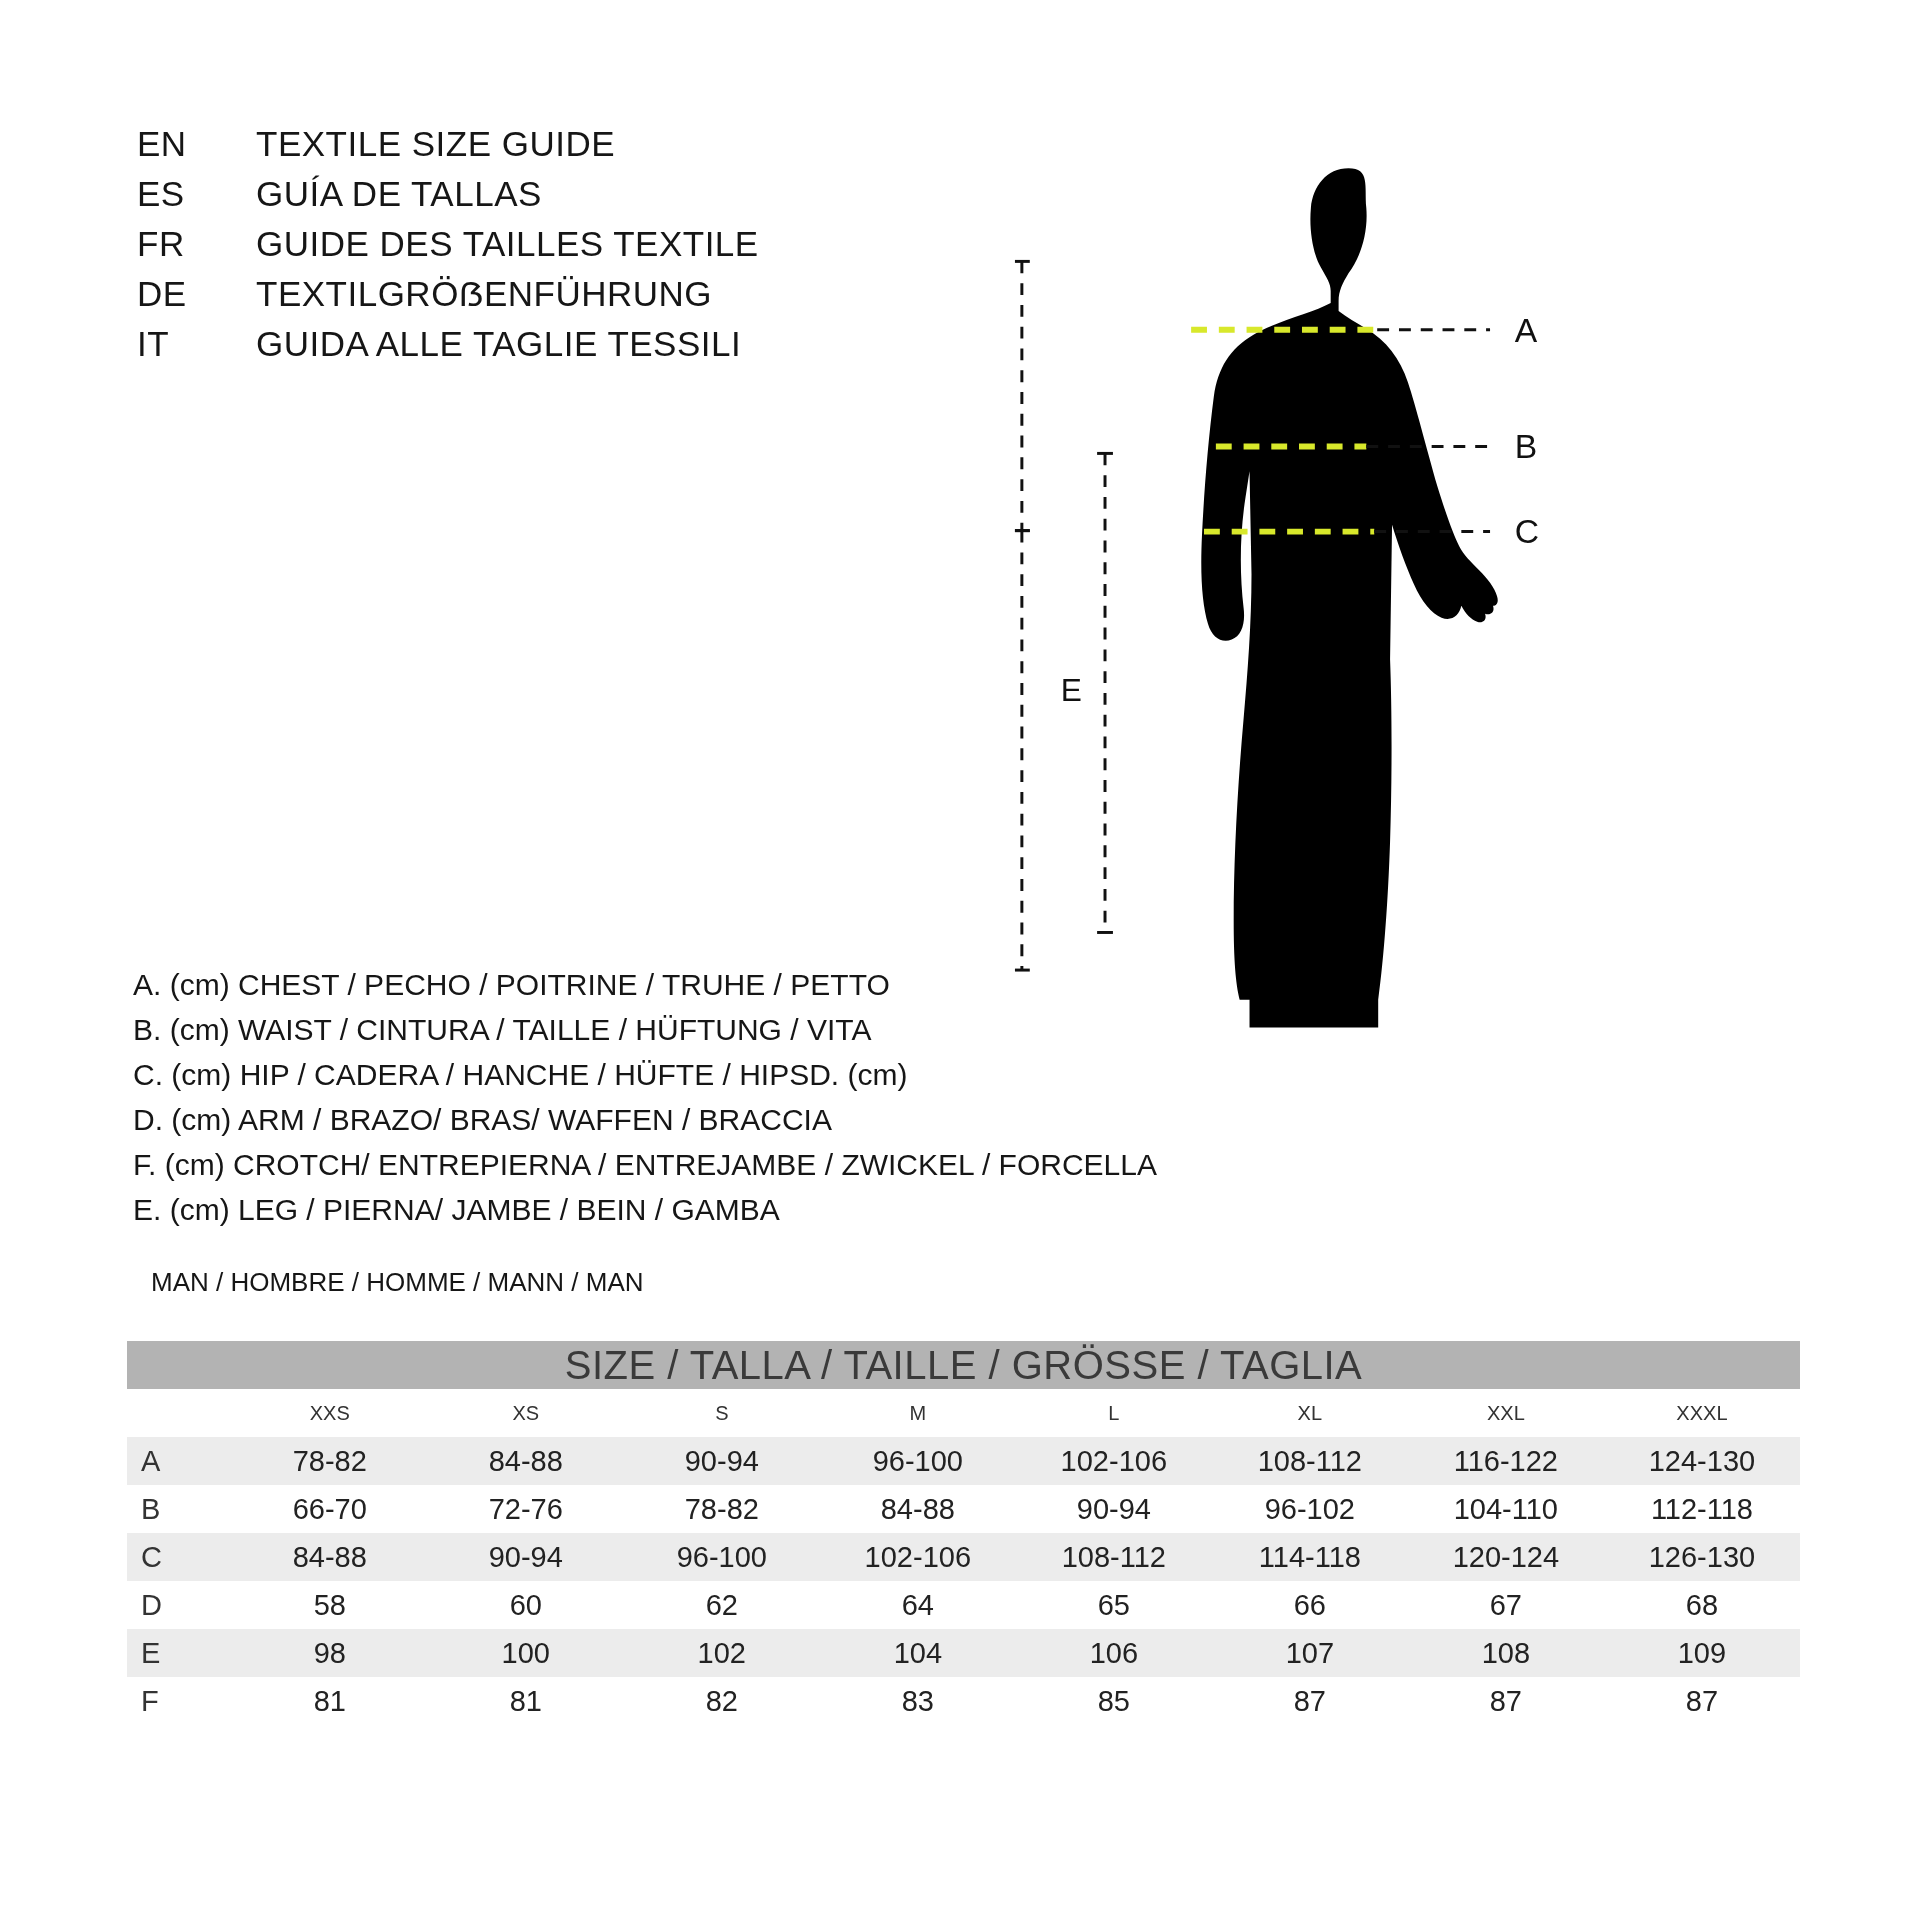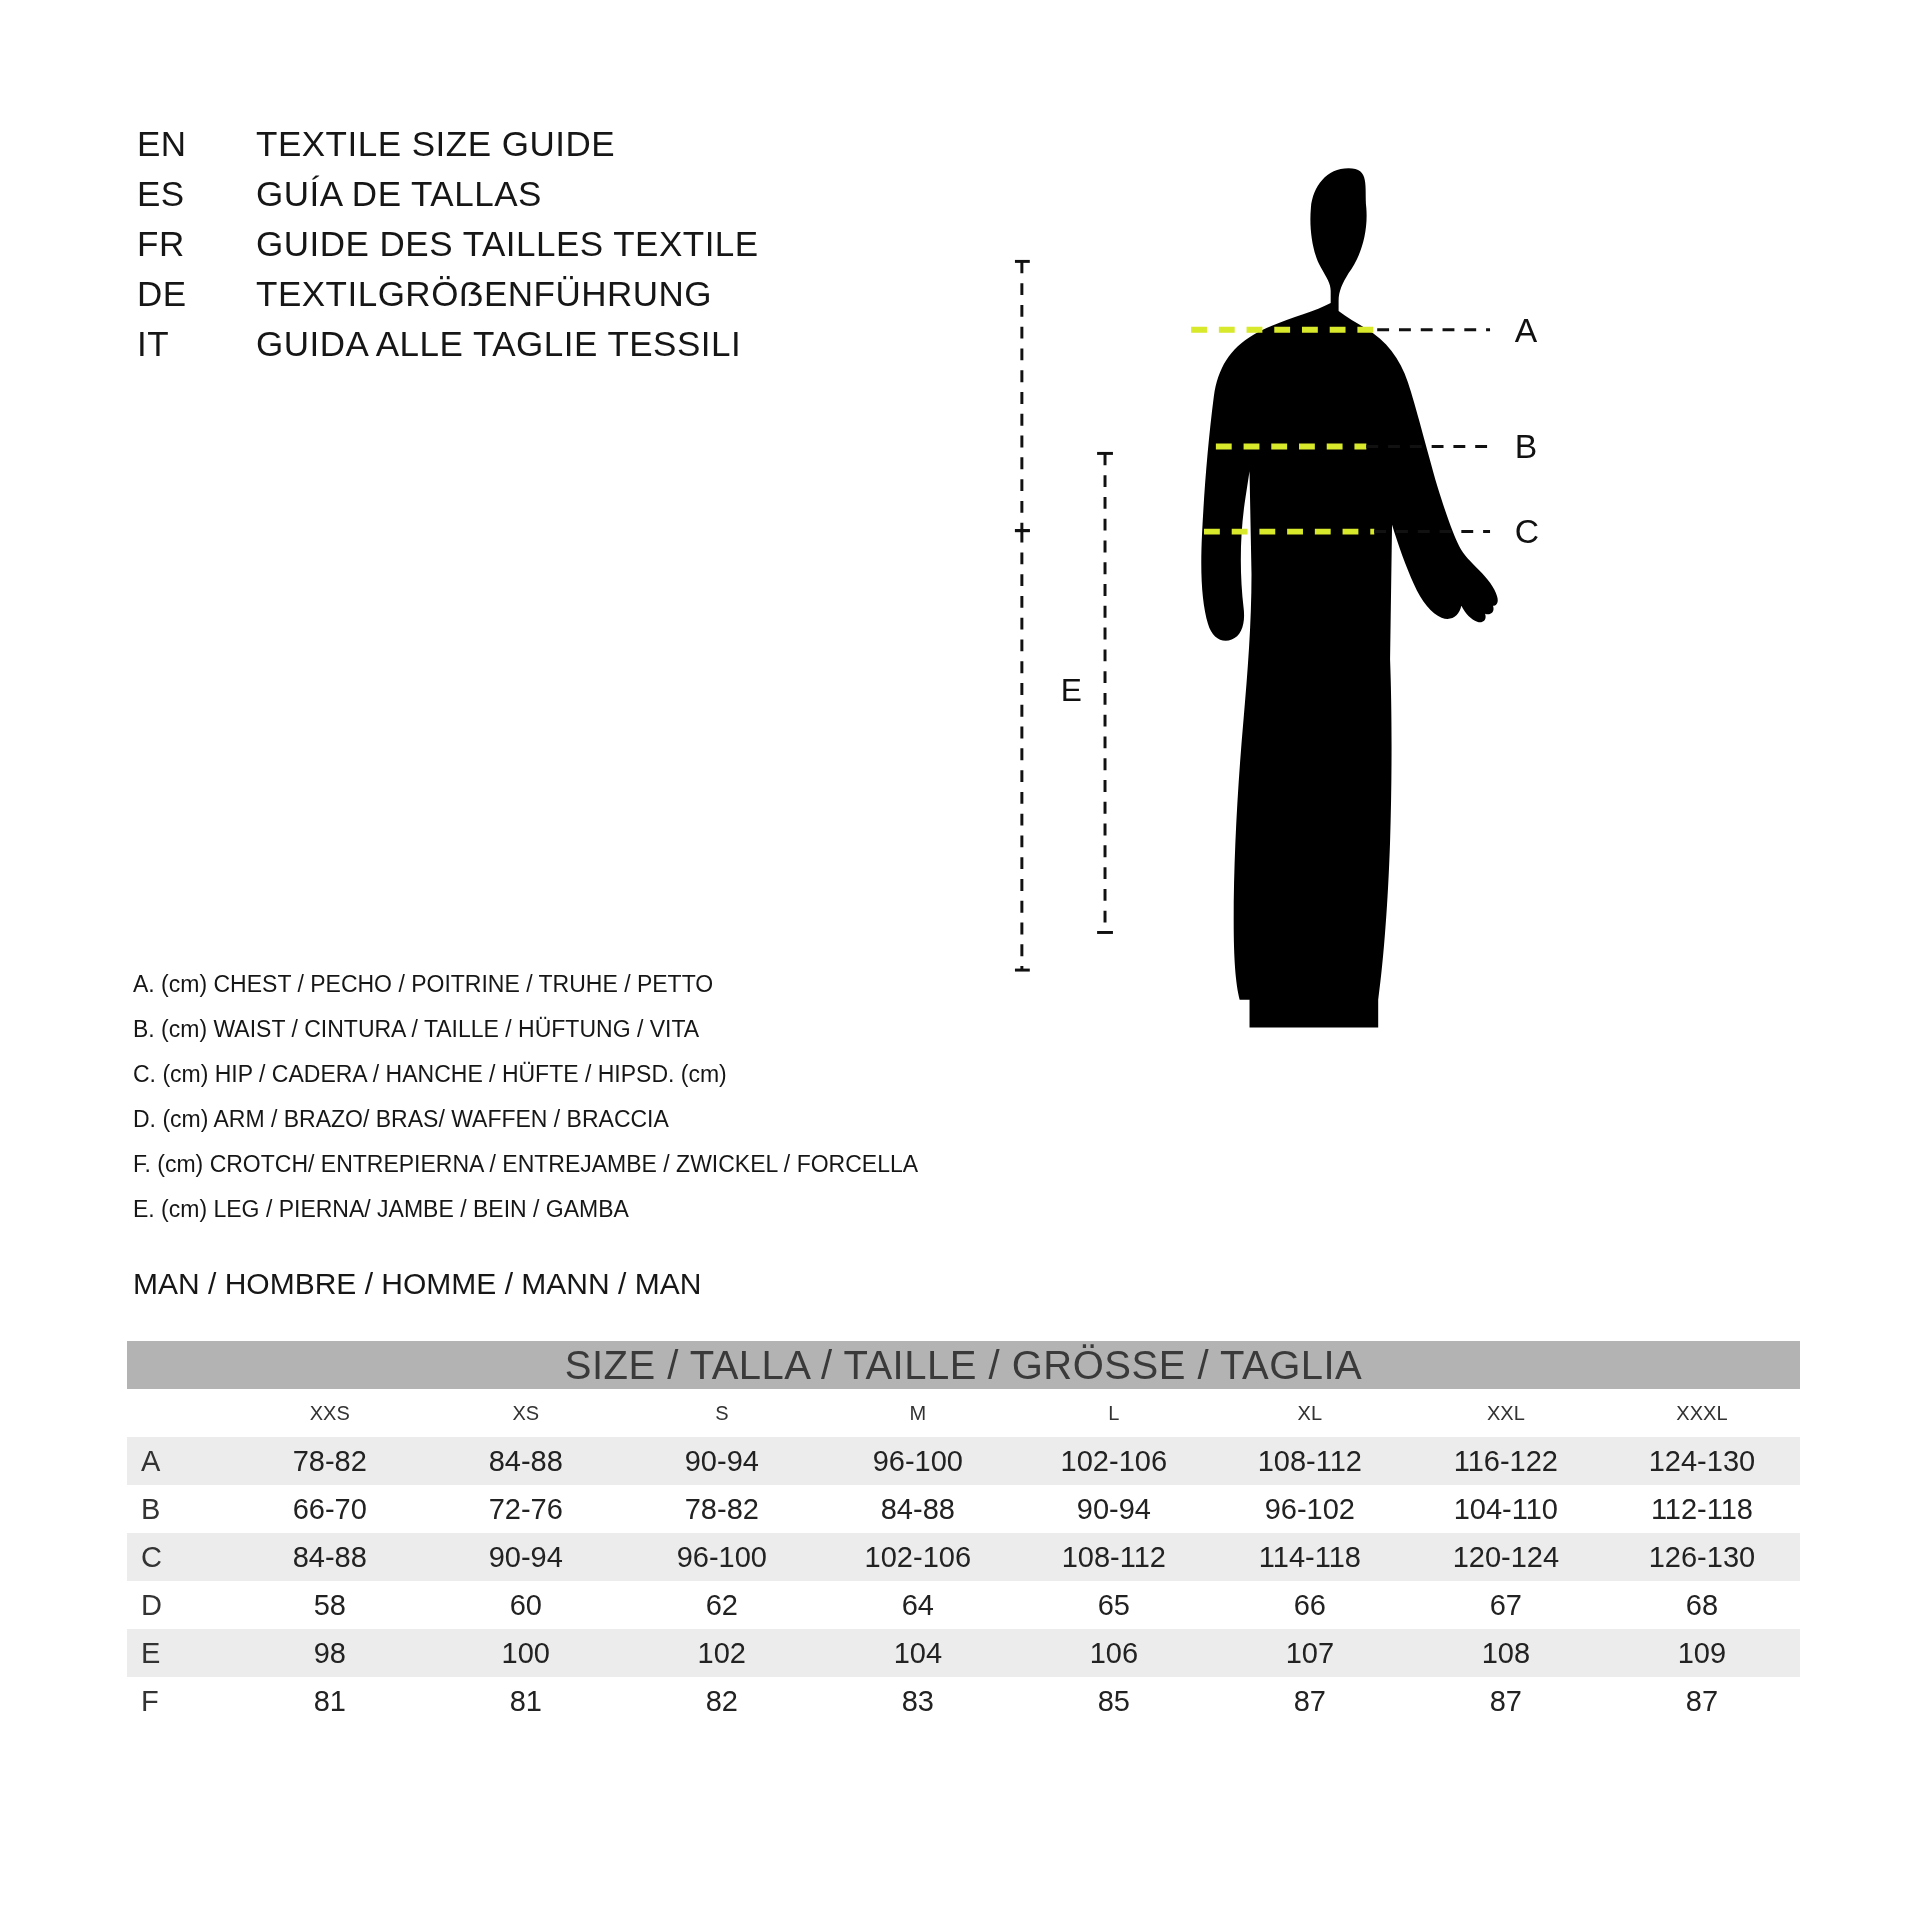--- a/index.html
+++ b/index.html
@@ -40,30 +40,30 @@
   }
 
   
   #legend-block {
     position: absolute;
     left: 133px;
     top: 962px;
     width: 1049px;
   }
   .legend-row {
-    font-size: 23px;
+    font-size: 30px;
     line-height: 45px;
     color: #161616;
     white-space: nowrap;
   }
   #gender-label {
     position: absolute;
-    left: 133px;
+    left: 151px;
     top: 1267px;
-    font-size: 30px;
+    font-size: 26px;
     color: #161616;
     white-space: nowrap;
   }
 
   
   #figure-block {
     position: absolute;
     left: 1010px;
     top: 79px;
     width: 871px;

